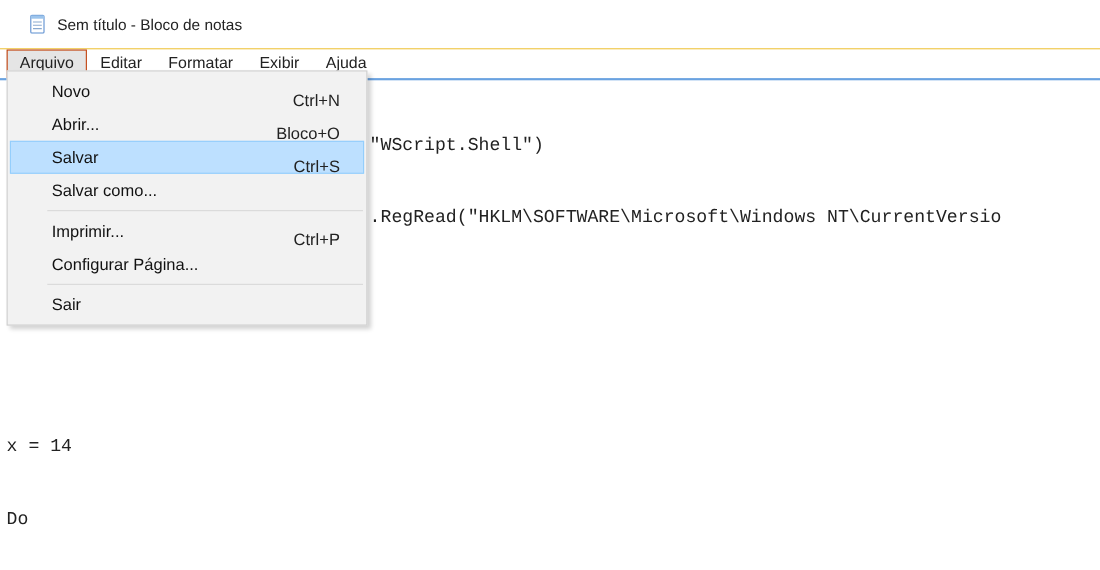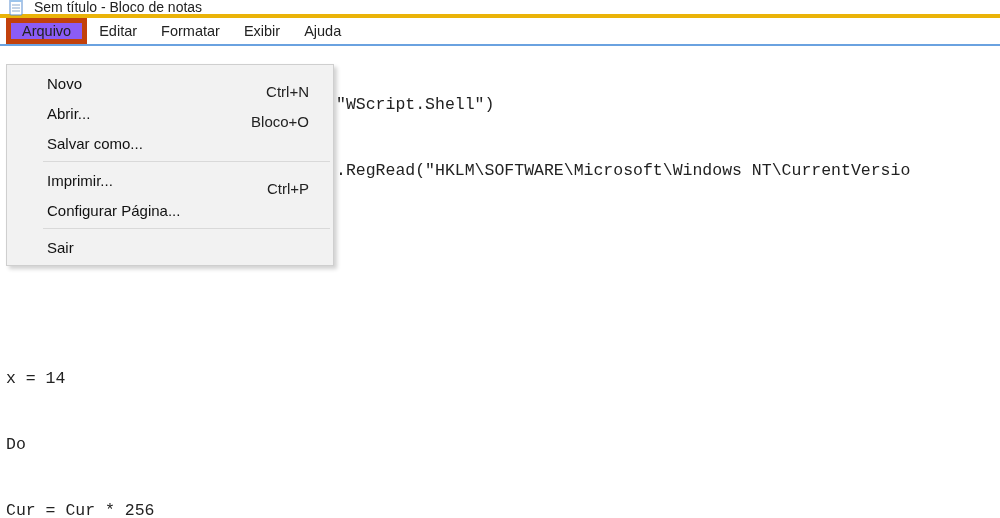--- a/index.html
+++ b/index.html
@@ -6,26 +6,26 @@
   body {
     font-family: "Segoe UI", Tahoma, sans-serif;
     font-size: 13px;
     background: #ffffff;
     width: 1000px;
     height: 518px;
     overflow: hidden;
     position: relative;
   }
   .titlebar {
-    height: 18px;
+    height: 45px;
     background: #ffffff;
-    border-bottom: 4px solid #eab308;
+    border-bottom: 1px solid #eab308;
     display: flex;
     align-items: center;
-    padding: 0 8px;
+    padding: 0 26px;
   }
   .titlebar .app-icon {
     width: 18px; height: 18px;
     margin-right: 8px;
     display: inline-flex;
     align-items: center;
     justify-content: center;
   }
   .titlebar .title {
     font-size: 14px;
@@ -42,22 +42,22 @@
     background:#fff;
   }
   .menubar .menu-item {
     padding: 4px 12px 4px 12px;
     display: flex;
     align-items: center;
     cursor: default;
     user-select: none;
   }
   .menubar .menu-item.active {
-    background: #8b5cf6;
-    border: 5px solid #c2410c;
+    background: #e5e5e5;
+    border: 1px solid #c2410c;
     padding: 3px 11px;
     text-align: center;
   }
   .content {
     position: relative;
     font-family: Consolas, "Courier New", monospace;
     font-size: 16.5px;
     line-height: 22px;
     color: #222;
     padding: 4px 6px;
@@ -162,20 +162,24 @@
 
 <div class="dropdown">
   <div class="dd-item">
     <span class="dd-label">Novo</span>
     <span class="dd-shortcut">Ctrl+N</span>
   </div>
   <div class="dd-item">
     <span class="dd-label">Abrir...</span>
     <span class="dd-shortcut">Bloco+O</span>
   </div>
+  <div class="dd-item highlight">
+    <span class="dd-label">Salvar</span>
+    <span class="dd-shortcut">Ctrl+S</span>
+  </div>
   <div class="dd-item">
     <span class="dd-label">Salvar como...</span>
     <span class="dd-shortcut"></span>
   </div>
   <div class="sep"></div>
   <div class="dd-item">
     <span class="dd-label">Imprimir...</span>
     <span class="dd-shortcut">Ctrl+P</span>
   </div>
   <div class="dd-item">

